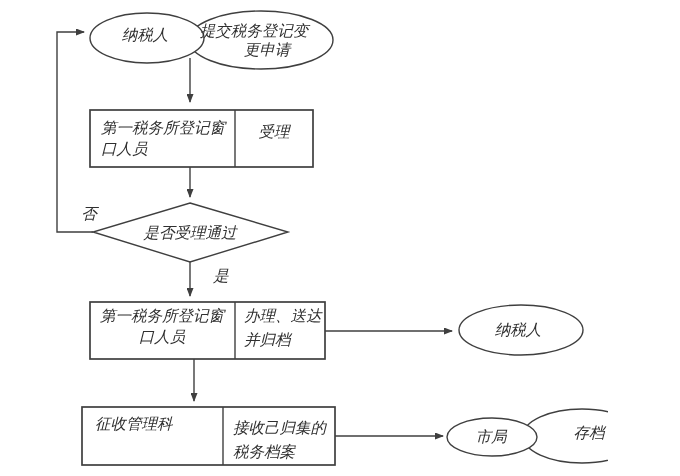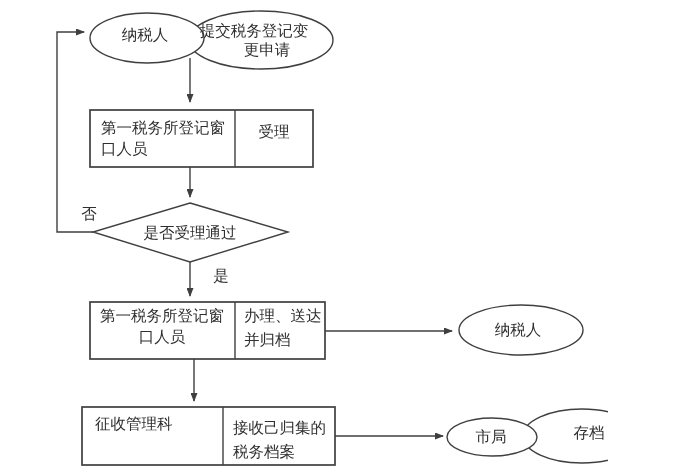--- a/index.html
+++ b/index.html
@@ -6,20 +6,21 @@
     --stroke:#3f3f3f;
     --text:#2f2f2f;
     --bg:#ffffff;
   }
   html,body{margin:0;padding:0;background:var(--bg);}
   .stage{
     position:relative;
     width:608px;height:476px;
     background:var(--bg);
     overflow:hidden;
+    font-style:italic;
   }
   svg{display:block;}
   .shape{fill:#ffffff;stroke:var(--stroke);stroke-width:1.4;}
   .box{fill:#ffffff;stroke:var(--stroke);stroke-width:1.7;}
   .ln{fill:none;stroke:var(--stroke);stroke-width:1.4;}
   .arrowhead{fill:var(--stroke);}
   .t{
     font-family:"Liberation Serif","DejaVu Serif",serif;
     font-size:15.5px;
     fill:var(--text);

